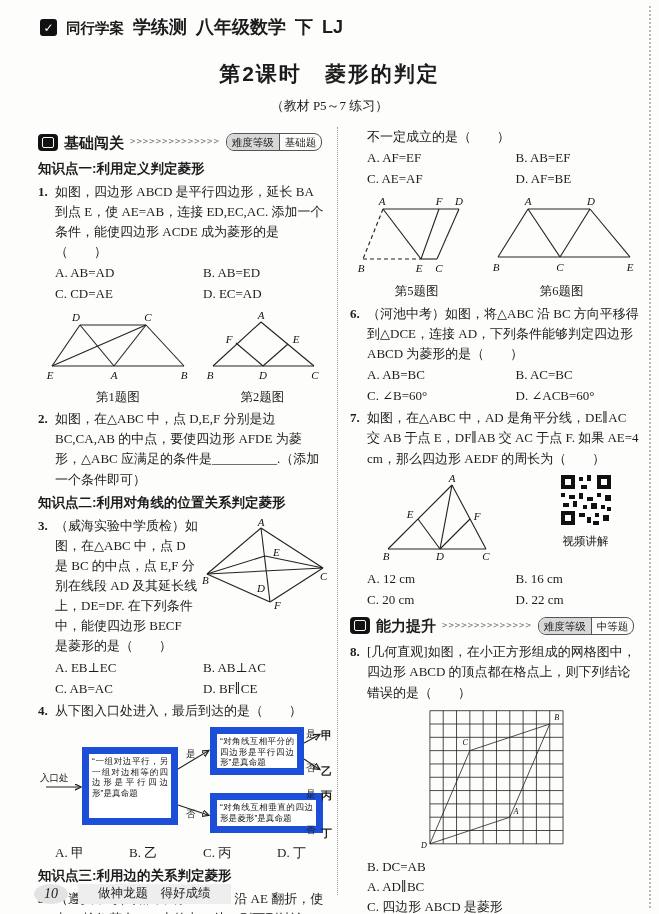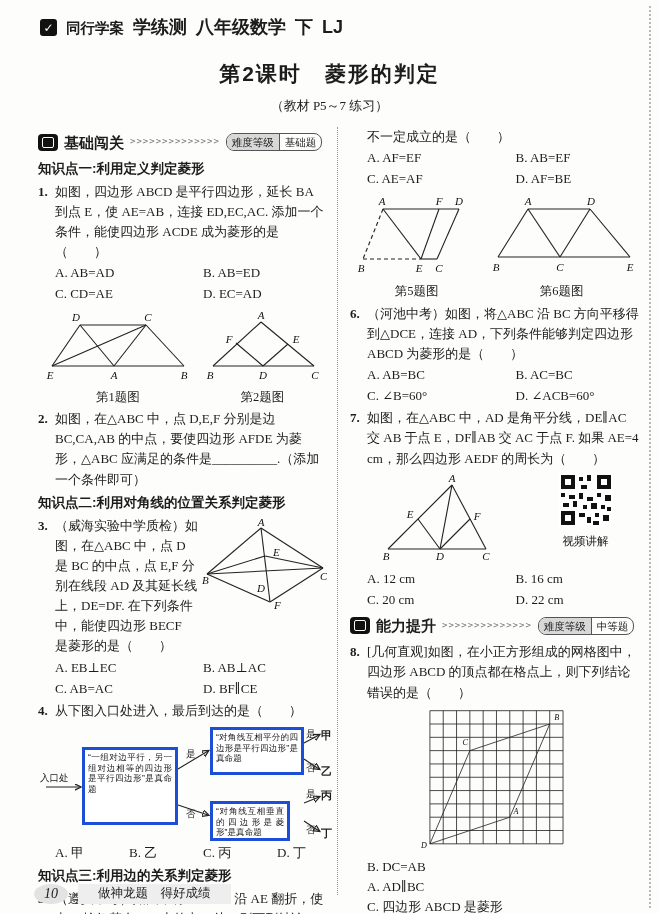--- a/index.html
+++ b/index.html
@@ -55,21 +55,21 @@
   .figcap { font-size:12.5px; margin-top:1px; }
   svg text { font-family:"Liberation Serif","DejaVu Serif",serif; font-style:italic; font-size:11px; fill:#111; }
   svg line, svg polyline, svg polygon, svg path { stroke:#222; stroke-width:1.1; fill:none; }
 
   .q3wrap .fig3 { float:right; margin:2px 0 0 3px; }
   .clear { clear:both; }
 
   
   .flow { position:relative; width:292px; height:116px; margin:4px 0 2px 0;
           font-family:"Liberation Sans","DejaVu Sans",sans-serif; }
-  .fbox { position:absolute; border:3px solid #1d4ed8; background:#fff; font-size:8.6px; line-height:1.25;
+  .fbox { position:absolute; border:7px solid #1d4ed8; background:#fff; font-size:8.6px; line-height:1.25;
           padding:2px 3px; text-align:justify; }
   .flbl { position:absolute; font-size:9.5px; }
   .fout { position:absolute; font-size:11px; font-weight:bold; font-family:"Liberation Serif",serif; }
   .flow svg { position:absolute; inset:0; }
 
   
   .qrblock { text-align:center; }
   .qrcap { font-size:11.5px; font-family:"Liberation Sans","DejaVu Sans",sans-serif; }
 
   
@@ -222,21 +222,21 @@
           <line x1="266" y1="18" x2="281" y2="10" marker-end="url(#arr)"></line>
           <line x1="266" y1="34" x2="281" y2="44" marker-end="url(#arr)"></line>
           <line x1="266" y1="78" x2="281" y2="72" marker-end="url(#arr)"></line>
           <line x1="266" y1="96" x2="281" y2="106" marker-end="url(#arr)"></line>
         </svg>
         <div class="flbl" style="left:2px;top:46px;">入口处</div>
         <div class="fbox" style="left:44px;top:22px;width:96px;height:78px;">“一组对边平行，另一组对边相等的四边形是平行四边形”是真命题</div>
         <div class="flbl" style="left:148px;top:22px;">是</div>
         <div class="flbl" style="left:148px;top:82px;">否</div>
         <div class="fbox" style="left:172px;top:2px;width:94px;height:48px;">“对角线互相平分的四边形是平行四边形”是真命题</div>
-        <div class="fbox" style="left:172px;top:76px;width:80px;height:40px;">“对角线互相垂直的四边形是菱形”是真命题</div>
+        <div class="fbox" style="left:172px;top:68px;width:113px;height:40px;">“对角线互相垂直的四边形是菱形”是真命题</div>
         <div class="flbl" style="left:268px;top:2px;">是</div>
         <div class="flbl" style="left:268px;top:36px;">否</div>
         <div class="fout" style="left:283px;top:2px;">甲</div>
         <div class="fout" style="left:283px;top:38px;">乙</div>
         <div class="flbl" style="left:268px;top:62px;">是</div>
         <div class="flbl" style="left:268px;top:98px;">否</div>
         <div class="fout" style="left:283px;top:62px;">丙</div>
         <div class="fout" style="left:283px;top:100px;">丁</div>
       </div>
 

